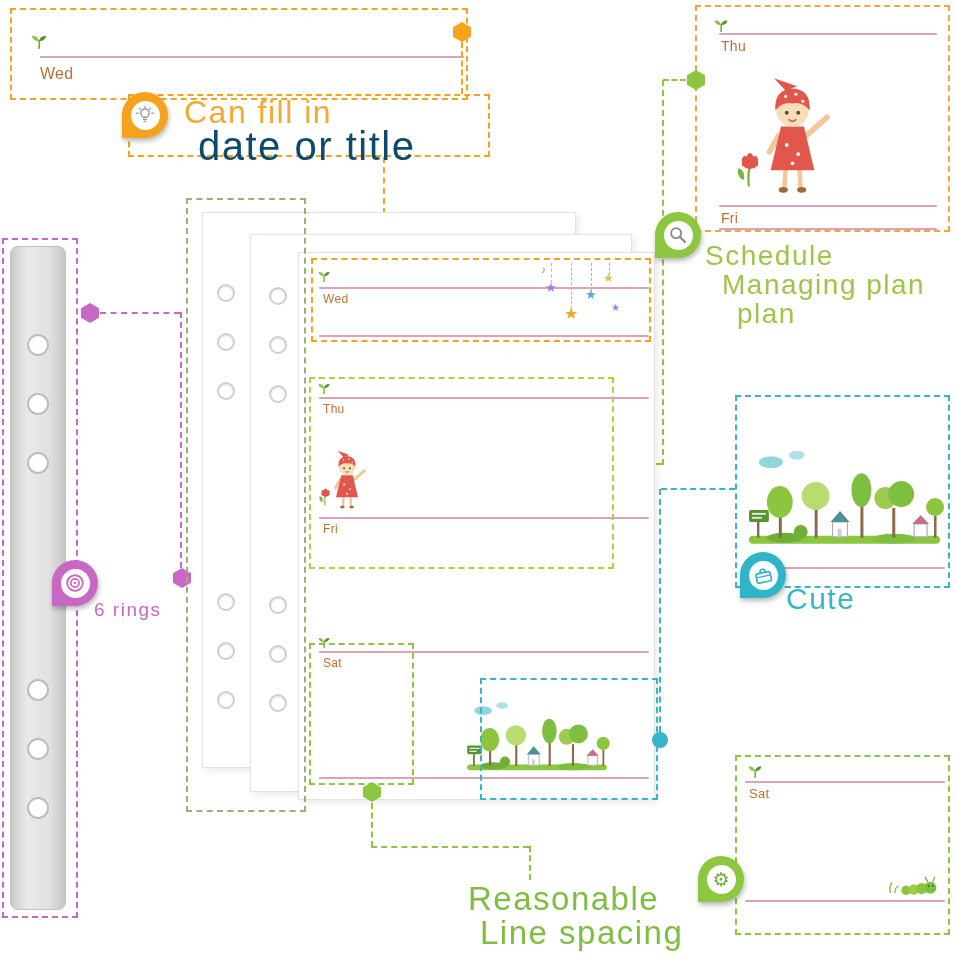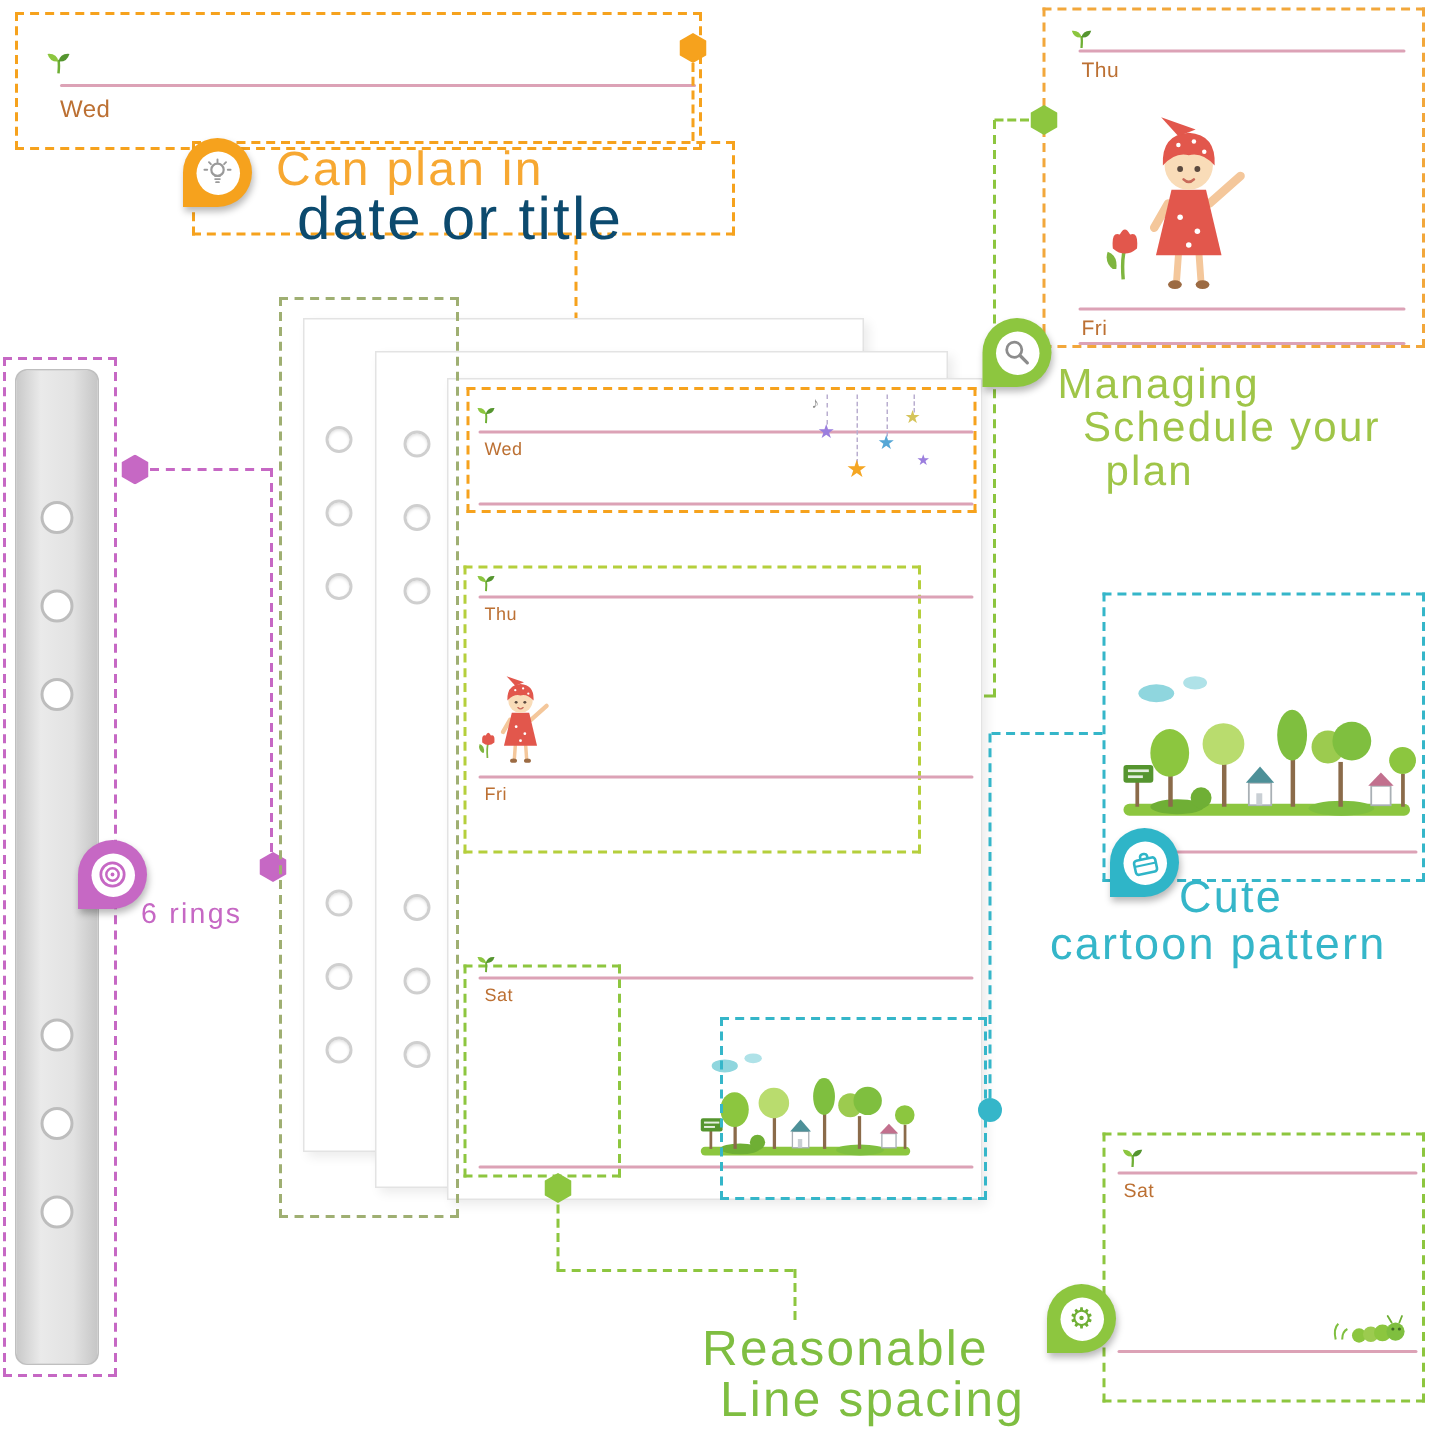--- a/index.html
+++ b/index.html
@@ -150,21 +150,21 @@
   <div class="dashed" style="left:128px;top:94px;width:362px;height:63px;border-color:#F6A21D"></div>
   <div class="dv" style="left:383px;top:157px;height:88px;border-color:#F6A21D"></div>
   <div class="hex" style="left:373px;top:243px;background:#F6A21D"></div>
   <div class="pin" style="left:122px;top:92px;background:#F6A21D">
     <div class="pin-inner">
       <svg style="width:22px;height:22px">
           <use href="#icon-bulb"></use>
         </svg>
     </div>
   </div>
-  <div class="callout" style="left:184px;top:96px;font-size:32px;color:#F7A832">Can plan in</div>
+  <div class="callout" style="left:184px;top:96px;font-size:32px;color:#F7A832">Can fill in</div>
   <div class="callout" style="left:198px;top:126px;font-size:40px;color:#0c4a6e">date or title</div>
 
   <div class="dashed" style="left:695px;top:5px;width:255px;height:227px;border-color:#F2A73B">
     <svg class="u" style="left:16px;top:10px;width:16px;height:16px">
         <use href="#sym-sprout"></use>
       </svg>
     <div class="hline" style="left:22px;top:26px;width:218px"></div>
     <div class="day" style="left:24px;top:32px;font-size:14px">Thu</div>
     <svg class="u" style="left:38px;top:66px;width:115px;height:130px">
         <use href="#sym-girl"></use>
@@ -178,22 +178,22 @@
   <div class="dh" style="left:577px;top:463px;width:85px;border-color:#8DC63F"></div>
   <div class="hex" style="left:686px;top:70px;background:#8DC63F"></div>
   <div class="hex" style="left:557px;top:453px;background:#8DC63F"></div>
   <div class="pin" style="left:655px;top:212px;background:#8DC63F">
     <div class="pin-inner">
       <svg style="width:22px;height:22px">
           <use href="#icon-magnifier"></use>
         </svg>
     </div>
   </div>
-  <div class="callout" style="left:705px;top:242px;font-size:28px;color:#9FC548">Managing</div>
-  <div class="callout" style="left:722px;top:271px;font-size:28px;color:#9FC548">Schedule your</div>
+  <div class="callout" style="left:705px;top:242px;font-size:28px;color:#9FC548">Schedule</div>
+  <div class="callout" style="left:722px;top:271px;font-size:28px;color:#9FC548">Managing plan</div>
   <div class="callout" style="left:737px;top:300px;font-size:28px;color:#9FC548">plan</div>
 
   <div class="dashed" style="left:2px;top:238px;width:76px;height:680px;border-color:#C668C4"></div>
   <div class="spine" style="left:10px;top:246px;width:56px;height:664px"></div>
   <div class="ring" style="left:27px;top:334px"></div>
   <div class="ring" style="left:27px;top:393px"></div>
   <div class="ring" style="left:27px;top:452px"></div>
   <div class="ring" style="left:27px;top:679px"></div>
   <div class="ring" style="left:27px;top:738px"></div>
   <div class="ring" style="left:27px;top:797px"></div>
@@ -288,21 +288,20 @@
     <div class="hline" style="left:6px;top:170px;width:202px"></div>
   </div>
   <div class="pin" style="left:740px;top:552px;background:#2FB5C8">
     <div class="pin-inner">
       <svg style="width:23px;height:23px">
           <use href="#icon-briefcase"></use>
         </svg>
     </div>
   </div>
   <div class="callout" style="left:786px;top:584px;font-size:30px;color:#35B6C9">Cute</div>
-  <div class="callout" style="left:700px;top:615px;font-size:30px;color:#35B6C9">cartoon pattern</div>
 
   <div class="hex" style="left:362px;top:782px;background:#8DC63F;z-index:4"></div>
   <div class="dv" style="left:371px;top:803px;height:44px;border-color:#8DC63F"></div>
   <div class="dh" style="left:371px;top:846px;width:158px;border-color:#8DC63F"></div>
   <div class="dv" style="left:529px;top:846px;height:34px;border-color:#8DC63F"></div>
   <div class="callout" style="left:468px;top:882px;font-size:33px;color:#7FBE41">Reasonable</div>
   <div class="callout" style="left:480px;top:916px;font-size:33px;color:#7FBE41">Line spacing</div>
   <div class="pin" style="left:698px;top:856px;background:#8DC63F">
     <div class="pin-inner">
       <span class="gear-glyph">⚙</span>

